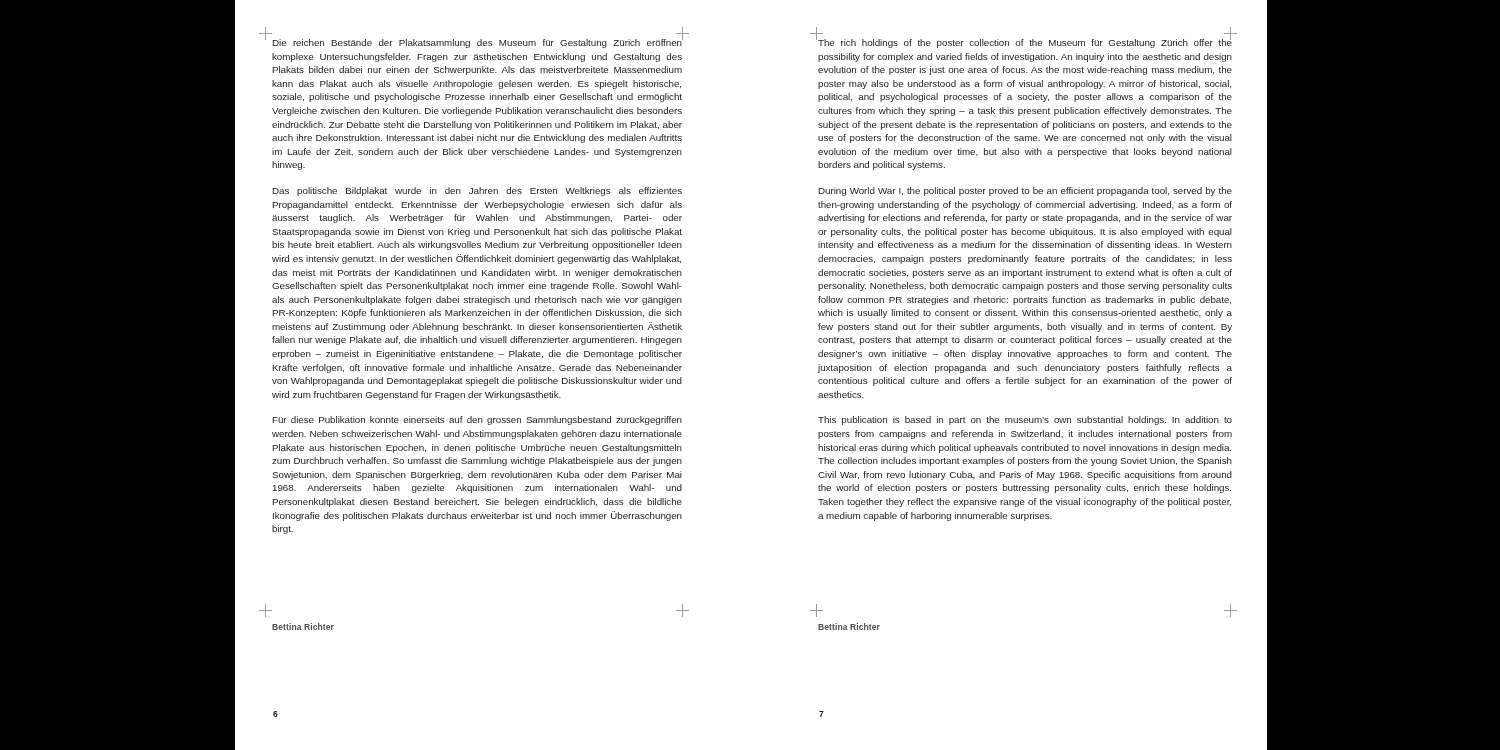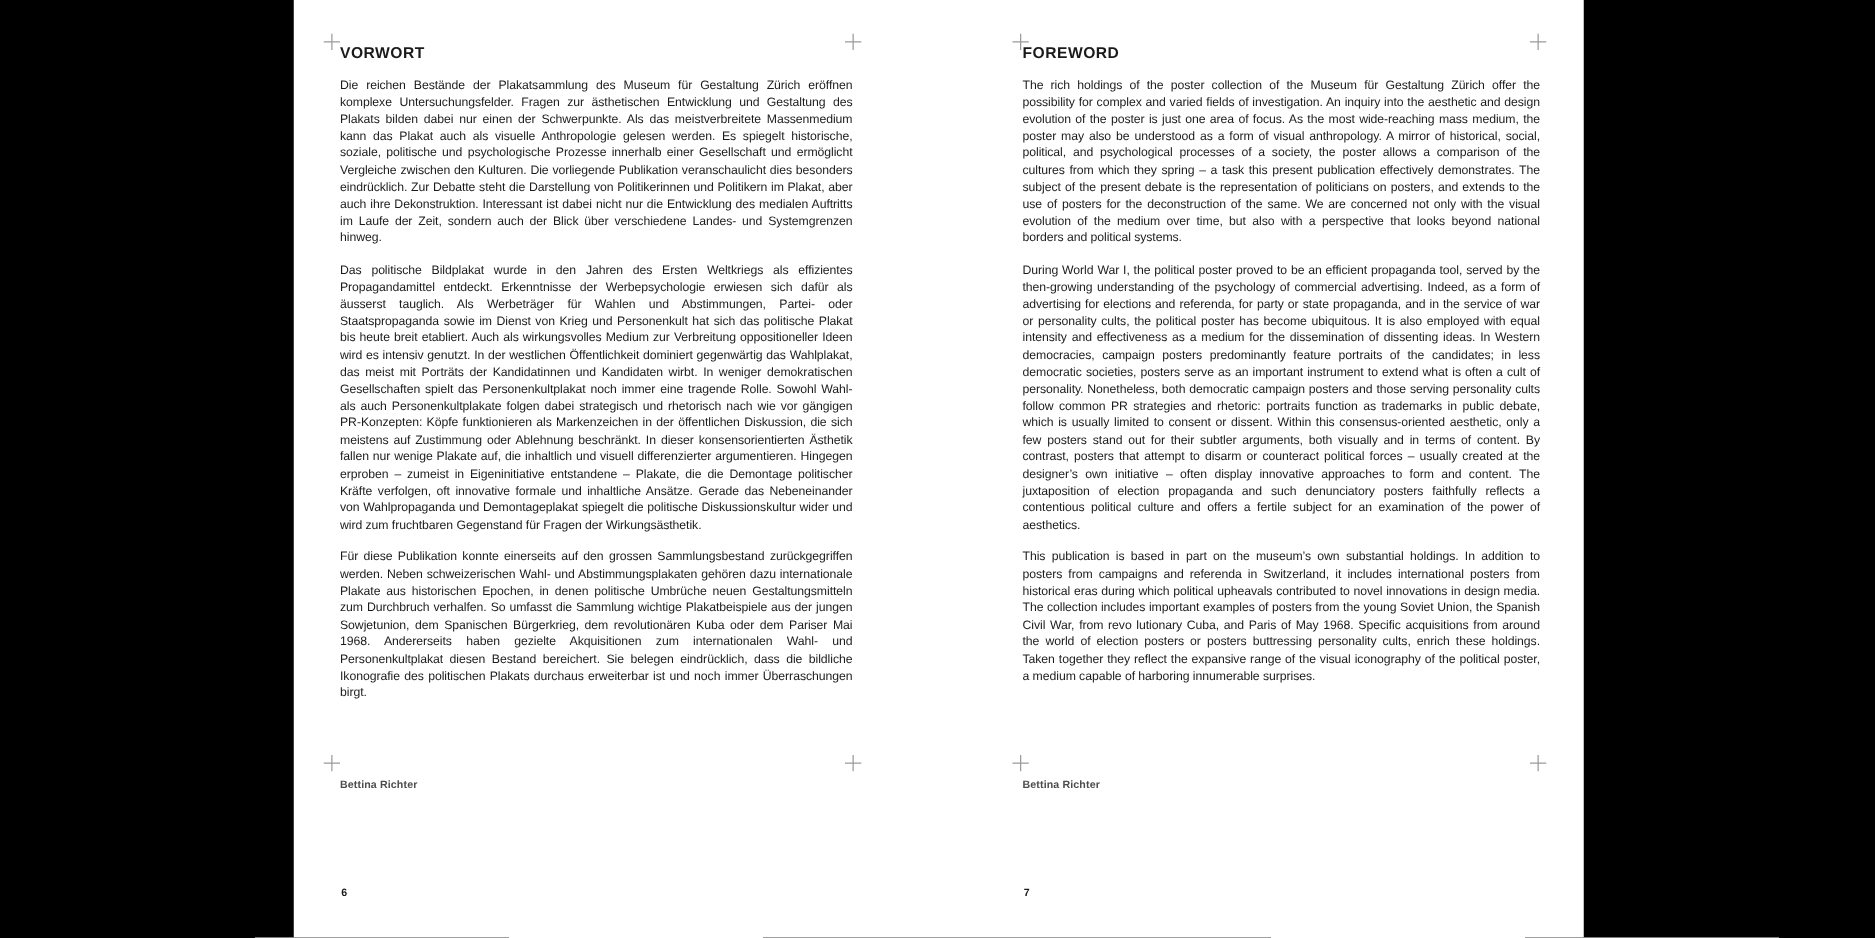--- a/index.html
+++ b/index.html
@@ -65,38 +65,36 @@
 
 <div class="spread">
 
   <div class="page page-left">
     <div class="crop tl"></div>
     <div class="crop tr"></div>
     <div class="crop bl"></div>
     <div class="crop br"></div>
 
     <div class="text-col">
-      <h1 class="section-title">VORWORT</h1>
       <p class="body-para">Die reichen Bestände der Plakatsammlung des Museum für Gestaltung Zürich eröffnen komplexe Untersuchungsfelder. Fragen zur ästhetischen Entwicklung und Gestaltung des Plakats bilden dabei nur einen der Schwerpunkte. Als das meistverbreitete Massenmedium kann das Plakat auch als visuelle Anthropologie gelesen werden. Es spiegelt historische, soziale, politische und psychologische Prozesse innerhalb einer Gesellschaft und ermöglicht Vergleiche zwischen den Kulturen. Die vorliegende Publikation veranschaulicht dies besonders eindrücklich. Zur Debatte steht die Darstellung von Politikerinnen und Politikern im Plakat, aber auch ihre Dekonstruktion. Interessant ist dabei nicht nur die Entwicklung des medialen Auftritts im Laufe der Zeit, sondern auch der Blick über verschiedene Landes- und Systemgrenzen hinweg.</p>
       <p class="body-para">Das politische Bildplakat wurde in den Jahren des Ersten Weltkriegs als effizientes Propagandamittel entdeckt. Erkenntnisse der Werbepsychologie erwiesen sich dafür als äusserst tauglich. Als Werbeträger für Wahlen und Abstimmungen, Partei- oder Staatspropaganda sowie im Dienst von Krieg und Personenkult hat sich das politische Plakat bis heute breit etabliert. Auch als wirkungsvolles Medium zur Verbreitung oppositioneller Ideen wird es intensiv genutzt. In der westlichen Öffentlichkeit dominiert gegenwärtig das Wahlplakat, das meist mit Porträts der Kandidatinnen und Kandidaten wirbt. In weniger demokratischen Gesellschaften spielt das Personenkultplakat noch immer eine tragende Rolle. Sowohl Wahl- als auch Personenkultplakate folgen dabei strategisch und rhetorisch nach wie vor gängigen PR-Konzepten: Köpfe funktionieren als Markenzeichen in der öffentlichen Diskussion, die sich meistens auf Zustimmung oder Ablehnung beschränkt. In dieser konsensorientierten Ästhetik fallen nur wenige Plakate auf, die inhaltlich und visuell differenzierter argumentieren. Hingegen erproben – zumeist in Eigeninitiative entstandene – Plakate, die die Demontage politischer Kräfte verfolgen, oft innovative formale und inhaltliche Ansätze. Gerade das Nebeneinander von Wahlpropaganda und Demontageplakat spiegelt die politische Diskussionskultur wider und wird zum fruchtbaren Gegenstand für Fragen der Wirkungsästhetik.</p>
       <p class="body-para">Für diese Publikation konnte einerseits auf den grossen Sammlungsbestand zurückgegriffen werden. Neben schweizerischen Wahl- und Abstimmungsplakaten gehören dazu internationale Plakate aus historischen Epochen, in denen politische Umbrüche neuen Gestaltungsmitteln zum Durchbruch verhalfen. So umfasst die Sammlung wichtige Plakatbeispiele aus der jungen Sowjetunion, dem Spanischen Bürgerkrieg, dem revolutionären Kuba oder dem Pariser Mai 1968. Andererseits haben gezielte Akquisitionen zum internationalen Wahl- und Personenkultplakat diesen Bestand bereichert. Sie belegen eindrücklich, dass die bildliche Ikonografie des politischen Plakats durchaus erweiterbar ist und noch immer Überraschungen birgt.</p>
     </div>
 
     <div class="byline">Bettina Richter</div>
     <div class="folio">6</div>
   </div>
 
   <div class="page page-right">
     <div class="crop tl"></div>
     <div class="crop tr"></div>
     <div class="crop bl"></div>
     <div class="crop br"></div>
 
     <div class="text-col">
-      <h1 class="section-title">FOREWORD</h1>
       <p class="body-para">The rich holdings of the poster collection of the Museum für Gestaltung Zürich offer the possibility for complex and varied fields of investigation. An inquiry into the aesthetic and design evolution of the poster is just one area of focus. As the most wide-reaching mass medium, the poster may also be understood as a form of visual anthropology. A mirror of historical, social, political, and psychological processes of a society, the poster allows a comparison of the cultures from which they spring – a task this present publication effectively demonstrates. The subject of the present debate is the representation of politicians on posters, and extends to the use of posters for the deconstruction of the same. We are concerned not only with the visual evolution of the medium over time, but also with a perspective that looks beyond national borders and political systems.</p>
       <p class="body-para">During World War I, the political poster proved to be an efficient propaganda tool, served by the then-growing understanding of the psychology of commercial advertising. Indeed, as a form of advertising for elections and referenda, for party or state propaganda, and in the service of war or personality cults, the political poster has become ubiquitous. It is also employed with equal intensity and effectiveness as a medium for the dissemination of dissenting ideas. In Western democracies, campaign posters predominantly feature portraits of the candidates; in less democratic societies, posters serve as an important instrument to extend what is often a cult of personality. Nonetheless, both democratic campaign posters and those serving personality cults follow common PR strategies and rhetoric: portraits function as trademarks in public debate, which is usually limited to consent or dissent. Within this consensus-oriented aesthetic, only a few posters stand out for their subtler arguments, both visually and in terms of content. By contrast, posters that attempt to disarm or counteract political forces – usually created at the designer’s own initiative – often display innovative approaches to form and content. The juxtaposition of election propaganda and such denunciatory posters faithfully reflects a contentious political culture and offers a fertile subject for an examination of the power of aesthetics.</p>
       <p class="body-para">This publication is based in part on the museum’s own substantial holdings. In addition to posters from campaigns and referenda in Switzerland, it includes international posters from historical eras during which political upheavals contributed to novel innovations in design media. The collection includes important examples of posters from the young Soviet Union, the Spanish Civil War, from revo lutionary Cuba, and Paris of May 1968. Specific acquisitions from around the world of election posters or posters buttressing personality cults, enrich these holdings. Taken together they reflect the expansive range of the visual iconography of the political poster, a medium capable of harboring innumerable surprises.</p>
     </div>
 
     <div class="byline">Bettina Richter</div>
     <div class="folio">7</div>
   </div>
 
 </div>

